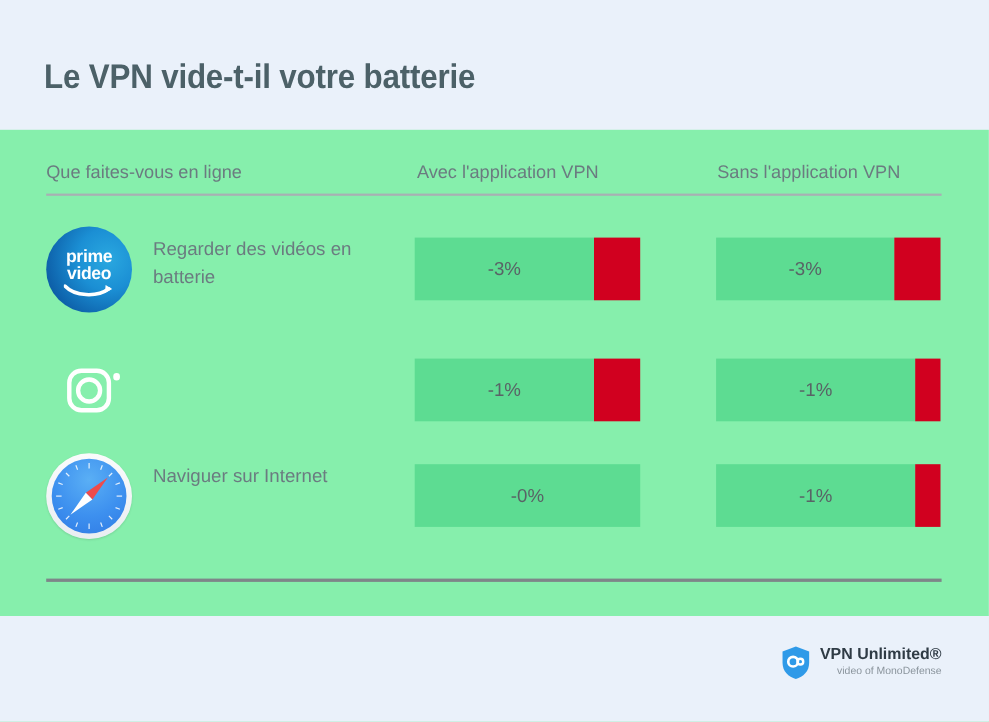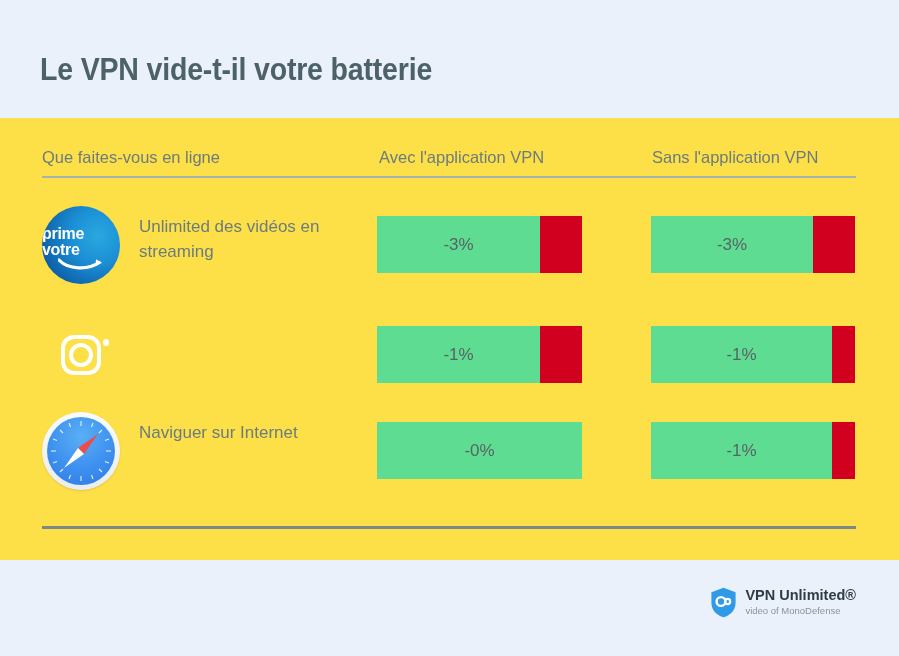--- a/index.html
+++ b/index.html
@@ -37,21 +37,21 @@
     transform-origin: left center;
   }
 
   
   .card {
     position: absolute;
     left: 0;
     top: 118px;
     width: 899px;
     height: 442px;
-    background: #fde047;
+    background: #86efac;
   }
 
   
   .col-head {
     position: absolute;
     font-size: 16.5px;
     color: #6b7b80;
     white-space: nowrap;
   }
   .col-head-activity { left: 42px; top: 30px; }
@@ -141,20 +141,21 @@
     border-radius: 50%;
     background: radial-gradient(circle at 72% 38%, #2aa8e0 0%, #1b8fd4 38%, #0d5fa8 78%, #0a4c8c 100%);
     position: relative;
     overflow: hidden;
   }
   .prime-txt {
     position: absolute;
     left: 0; right: 0;
     color: #ffffff;
     font-weight: bold;
+    text-align: center;
     line-height: 1;
     letter-spacing: -0.3px;
   }
   .prime-txt-1 { top: 20px; font-size: 16px; }
   .prime-txt-2 { top: 36px; font-size: 16px; }
   .prime-smile {
     position: absolute;
     left: 16px;
     top: 50px;
     width: 46px;
@@ -221,21 +222,21 @@
   }
   .brand {
     position: absolute;
     right: 43px;
     top: 27px;
     display: flex;
     align-items: center;
     gap: 8px;
   }
   .brand-shield { width: 27px; height: 31px; flex: 0 0 auto; }
-  .brand-text { line-height: 1.1; }
+  .brand-text { line-height: 1.1; text-align: right; }
   .brand-name {
     font-size: 14.5px;
     font-weight: bold;
     color: #2f3b45;
     white-space: nowrap;
   }
   .brand-sub {
     font-size: 9.5px;
     color: #8a949c;
     white-space: nowrap;
@@ -254,28 +255,28 @@
   <div class="col-head col-head-activity">Que faites-vous en ligne</div>
   <div class="col-head col-head-without">Sans l'application VPN</div>
   <div class="col-head col-head-with">Avec l'application VPN</div>
 
   <div class="head-rule"></div>
 
   <div class="row row-0">
     <div class="row-icon">
       <div class="prime-circle">
         <div class="prime-txt prime-txt-1">prime</div>
-        <div class="prime-txt prime-txt-2">votre</div>
+        <div class="prime-txt prime-txt-2">video</div>
         <svg class="prime-smile" viewBox="0 0 46 16">
           <path d="M1 4 C10 13.5, 30 14.5, 41 6.5" stroke="#ffffff" stroke-width="3.2" fill="none" stroke-linecap="round"></path>
           <path d="M38 3.2 L44 6.8 L37.5 10.2 Z" fill="#ffffff"></path>
         </svg>
       </div>
     </div>
-    <div class="row-label">Unlimited des vidéos en streaming</div>
+    <div class="row-label">Regarder des vidéos en batterie</div>
 
     <div class="bar bar-col-0" style="width:205px;">
       <div class="bar-green" style="width:163px;"></div>
       <div class="bar-red" style="left:163px; width:42px;"></div>
       <div class="bar-value" style="left:0; width:163px;">-3%</div>
     </div>
 
     <div class="bar bar-col-1" style="width:204px;">
       <div class="bar-green" style="width:162px;"></div>
       <div class="bar-red" style="left:162px; width:42px;"></div>

